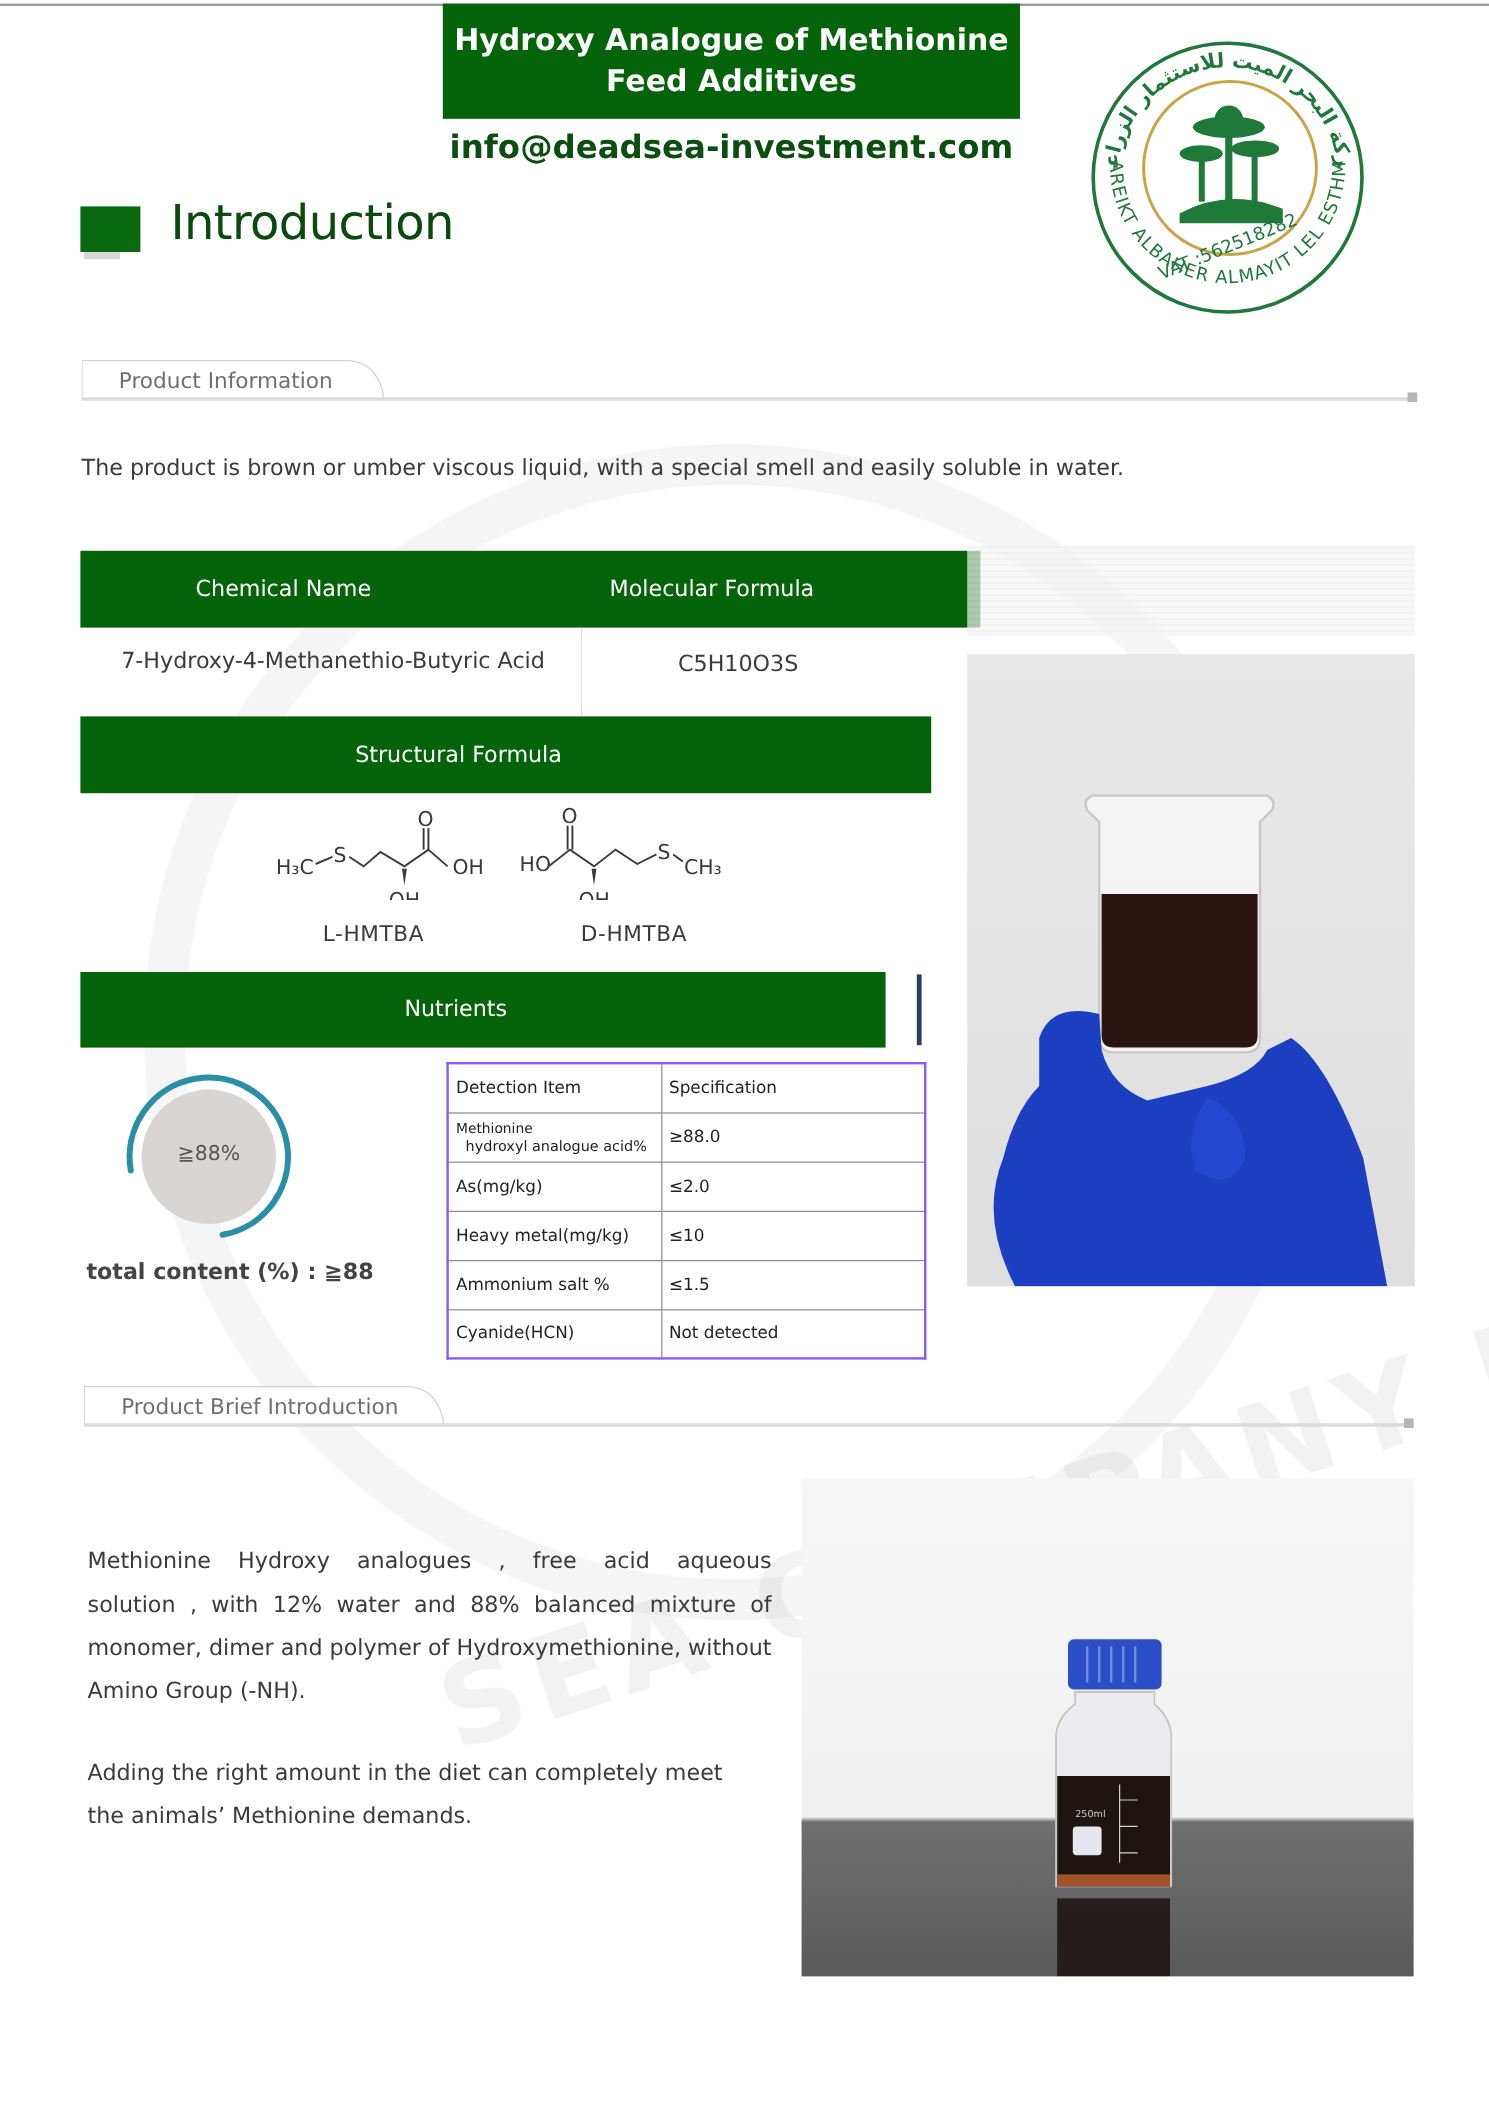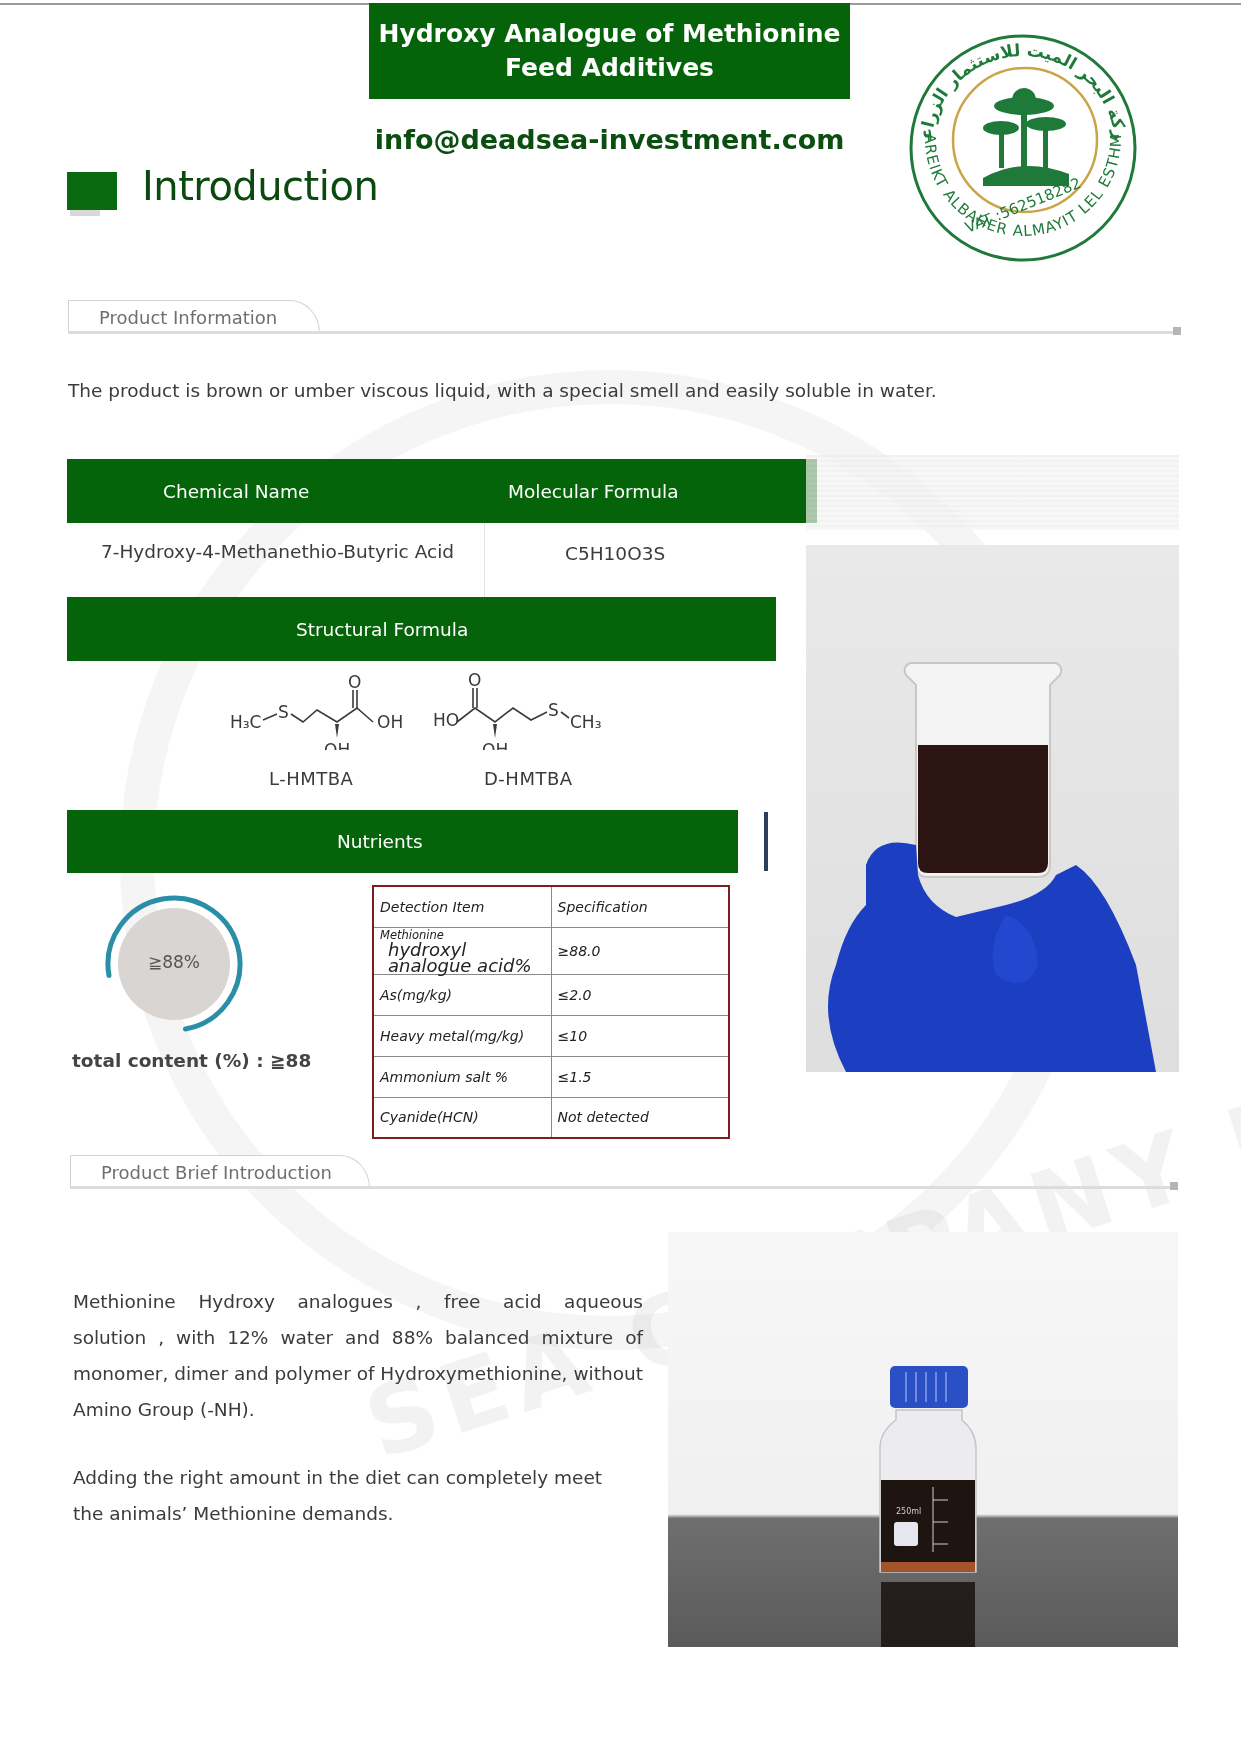--- a/index.html
+++ b/index.html
@@ -23,21 +23,21 @@
 
   
   .top-rule { left: 0; top: 3px; width: 1241px; height: 2px; background: #9a9a9a; }
   .banner {
     left: 369px; top: 3px; width: 481px; height: 96px;
     color: #fff; text-align: center; font-size: 25px; font-weight: bold; line-height: 34px;
     padding-top: 14px; font-family: "DejaVu Sans", sans-serif;
   }
   .email {
     left: 369px; top: 108px; width: 481px; text-align: center;
-    color: #0b4f10; font-size: 27px; font-weight: bold; margin-top: 16px;
+    color: #0b4f10; font-size: 27px; font-weight: bold;
   }
 
   
   .logo { left: 903px; top: 28px; width: 240px; height: 240px; }
 
   
   .intro-square { left: 67px; top: 172px; width: 50px; height: 38px; background: #0a6a10; }
   .intro-square-shadow { left: 70px; top: 210px; width: 30px; height: 6px; background: #d8d8d8; }
   .intro-title { left: 142px; top: 163px; font-size: 40px; color: #0a4a0e; font-family: "DejaVu Sans", sans-serif; font-weight: normal; letter-spacing: -0.5px; }
 
@@ -62,28 +62,28 @@
   .struct { left: 225px; top: 670px; width: 420px; height: 80px; }
   .struct-label { font-size: 18px; color: #3a3a3a; letter-spacing: 0.5px; }
 
   
   .gauge { left: 100px; top: 890px; width: 148px; height: 148px; }
   .gauge-text { left: 100px; top: 952px; width: 148px; text-align: center; font-size: 17px; color: #555; }
   .total { left: 72px; top: 1050px; font-size: 18.5px; color: #444; font-weight: bold; }
 
   
   table.spec {
-    position: absolute; left: 372px; top: 885px; width: 358px;
-    border-collapse: collapse; border: 2px solid #7f1d1d;
-    font-family: "DejaVu Sans", sans-serif; font-size: 14px; color: #222; font-style: italic;
+    position: absolute; left: 372px; top: 885px; width: 400px;
+    border-collapse: collapse; border: 2px solid #8b5cf6;
+    font-family: "DejaVu Sans", sans-serif; font-size: 14px; color: #222;
   }
   table.spec td { border: 1.5px solid #8a8a8a; padding: 0 6px; height: 41px; vertical-align: middle; background: rgba(255,255,255,0.85); }
   table.spec td.col1 { width: 178px; }
   .small-top { font-size: 11.5px; display: block; line-height: 14px; }
-  .small-bot { font-size: 18px; display: block; line-height: 16px; padding-left: 8px; }
+  .small-bot { font-size: 12px; display: block; line-height: 16px; padding-left: 8px; }
 
   
   .photo1 { left: 806px; top: 545px; width: 373px; height: 527px; overflow: hidden; background: linear-gradient(180deg,#e9e9e9,#dedede); }
   .photo1-top { left: 806px; top: 455px; width: 373px; height: 75px; background: repeating-linear-gradient(0deg,#f4f4f4 0 3px,#ececec 3px 5px); opacity: .7; }
   .photo2 { left: 668px; top: 1232px; width: 510px; height: 415px; overflow: hidden; background: linear-gradient(180deg,#f7f7f7 0%,#f0f0f0 68%,#6f6f6f 69%,#5a5a5a 100%); }
 
   .brief { left: 73px; width: 570px; font-size: 18.5px; color: #3b3b3b; }
   .brief-line { display: block; height: 36px; line-height: 36px; white-space: nowrap; }
   .justify { text-align: justify; text-align-last: justify; }
 </style>

